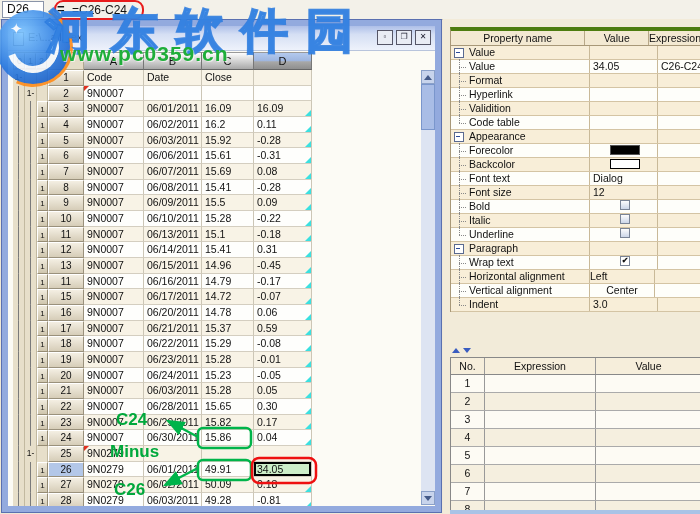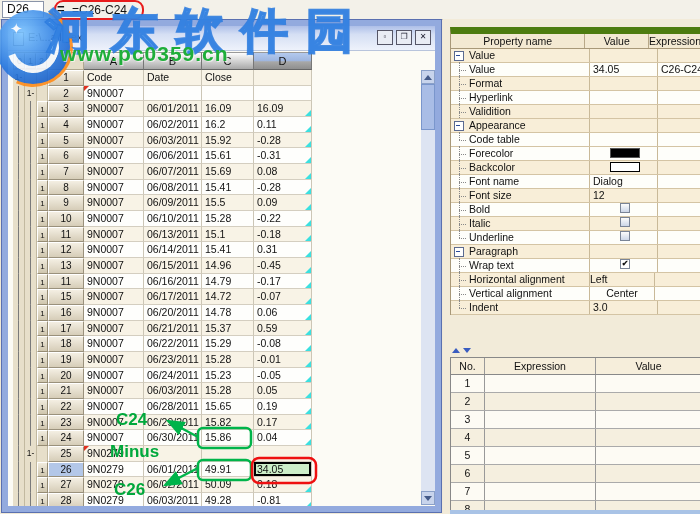--- a/index.html
+++ b/index.html
@@ -52,21 +52,21 @@
   .cell.sel{background:#cdeec8 !important;box-shadow:inset 0 0 0 2px #000;}
   
   .vscroll{position:absolute;left:421px;top:70px;width:14px;height:435px;background:#dde4f2;z-index:4;}
   .sbtn{position:absolute;left:0;width:14px;height:14px;background:#c8d4ec;border:1px solid #8aa0c8;box-sizing:border-box;}
   .sbtn.up{top:0;}.sbtn.dn{bottom:0;}
   .tri-up{margin:4px auto 0;width:0;border-left:4px solid transparent;border-right:4px solid transparent;border-bottom:5px solid #445a88;}
   .tri-dn{margin:4px auto 0;width:0;border-left:4px solid transparent;border-right:4px solid transparent;border-top:5px solid #445a88;}
   .thumb{position:absolute;left:0;top:14px;width:14px;height:46px;background:#a9bde6;border:1px solid #7a96cc;box-sizing:border-box;}
   
   .panel{position:absolute;left:443px;top:19px;width:257px;height:495px;background:#f2ebd9;z-index:1;}
-  .ptable{position:absolute;left:450px;top:27px;width:250px;z-index:2;border-top:7px solid #4d7c0f;border-left:1px solid #a89878;background:#fdfdfb;}
+  .ptable{position:absolute;left:450px;top:27px;width:250px;z-index:2;border-top:4px solid #4d7c0f;border-left:1px solid #a89878;background:#fdfdfb;}
   .phead{display:flex;height:14px;background:#f3e9d2;border-bottom:1px solid #a89878;font-size:10.5px;line-height:14px;}
   .phn{width:136px;text-align:center;border-right:1px solid #b8a888;}
   .phv{width:64px;text-align:center;border-right:1px solid #b8a888;}
   .phe{flex:1;text-align:center;}
   .prow{display:flex;height:13px;border-bottom:1px solid #d4c4a4;font-size:10.5px;line-height:12px;}
   .prow.pcream{background:#f8eed8;}.prow.pwhite{background:#fefefa;}
   .pexp{width:16px;position:relative;}
   .pitem .pexp::before{content:"";position:absolute;left:8px;top:-1px;bottom:0;border-left:1px dotted #888;}
   .pitem.plast .pexp::before{bottom:50%;}
   .pitem .pexp::after{content:"";position:absolute;left:8px;top:50%;width:7px;border-top:1px dotted #888;}
@@ -362,21 +362,21 @@
           <div class="cell cdd cyan">0.05</div>
         </div>
         <div class="grow">
           <div class="oc oc1 vline"></div>
           <div class="oc oc2 vline"></div>
           <div class="oc oc3 obtn">1</div>
           <div class="rowhdr">22</div>
           <div class="cell ca">9N0007</div>
           <div class="cell cdt">06/28/2011</div>
           <div class="cell ccl">15.65</div>
-          <div class="cell cdd cyan">0.19</div>
+          <div class="cell cdd cyan">0.30</div>
         </div>
         <div class="grow alt">
           <div class="oc oc1 vline"></div>
           <div class="oc oc2 vline"></div>
           <div class="oc oc3 obtn">1</div>
           <div class="rowhdr">23</div>
           <div class="cell ca">9N0007</div>
           <div class="cell cdt">06/29/2011</div>
           <div class="cell ccl">15.82</div>
           <div class="cell cdd cyan">0.17</div>
@@ -477,53 +477,53 @@
           <div class="pname">Hyperlink</div>
           <div class="pval"></div>
           <div class="pexr"></div>
         </div>
         <div class="prow pcream pitem">
           <div class="pexp"></div>
           <div class="pname">Validition</div>
           <div class="pval"></div>
           <div class="pexr"></div>
         </div>
+        <div class="prow pwhite pitem plast">
+          <div class="pexp"></div>
+          <div class="pname">Code table</div>
+          <div class="pval"></div>
+          <div class="pexr"></div>
+        </div>
         <div class="prow pcream pgroup">
           <div class="pexp">
             <span class="pbox"></span>
           </div>
           <div class="pname">Appearance</div>
           <div class="pval"></div>
           <div class="pexr"></div>
         </div>
-        <div class="prow pwhite pitem plast">
-          <div class="pexp"></div>
-          <div class="pname">Code table</div>
-          <div class="pval"></div>
-          <div class="pexr"></div>
-        </div>
         <div class="prow pwhite pitem">
           <div class="pexp"></div>
           <div class="pname">Forecolor</div>
           <div class="pval">
             <span class="swatch" style="background: rgb(0, 0, 0);"></span>
           </div>
           <div class="pexr"></div>
         </div>
         <div class="prow pcream pitem">
           <div class="pexp"></div>
           <div class="pname">Backcolor</div>
           <div class="pval">
             <span class="swatch" style="background: rgb(255, 255, 255); border-color: rgb(0, 0, 0);"></span>
           </div>
           <div class="pexr"></div>
         </div>
         <div class="prow pwhite pitem">
           <div class="pexp"></div>
-          <div class="pname">Font name</div>
+          <div class="pname">Font text</div>
           <div class="pval">Dialog</div>
           <div class="pexr"></div>
         </div>
         <div class="prow pcream pitem">
           <div class="pexp"></div>
           <div class="pname">Font size</div>
           <div class="pval">12</div>
           <div class="pexr"></div>
         </div>
         <div class="prow pwhite pitem">

